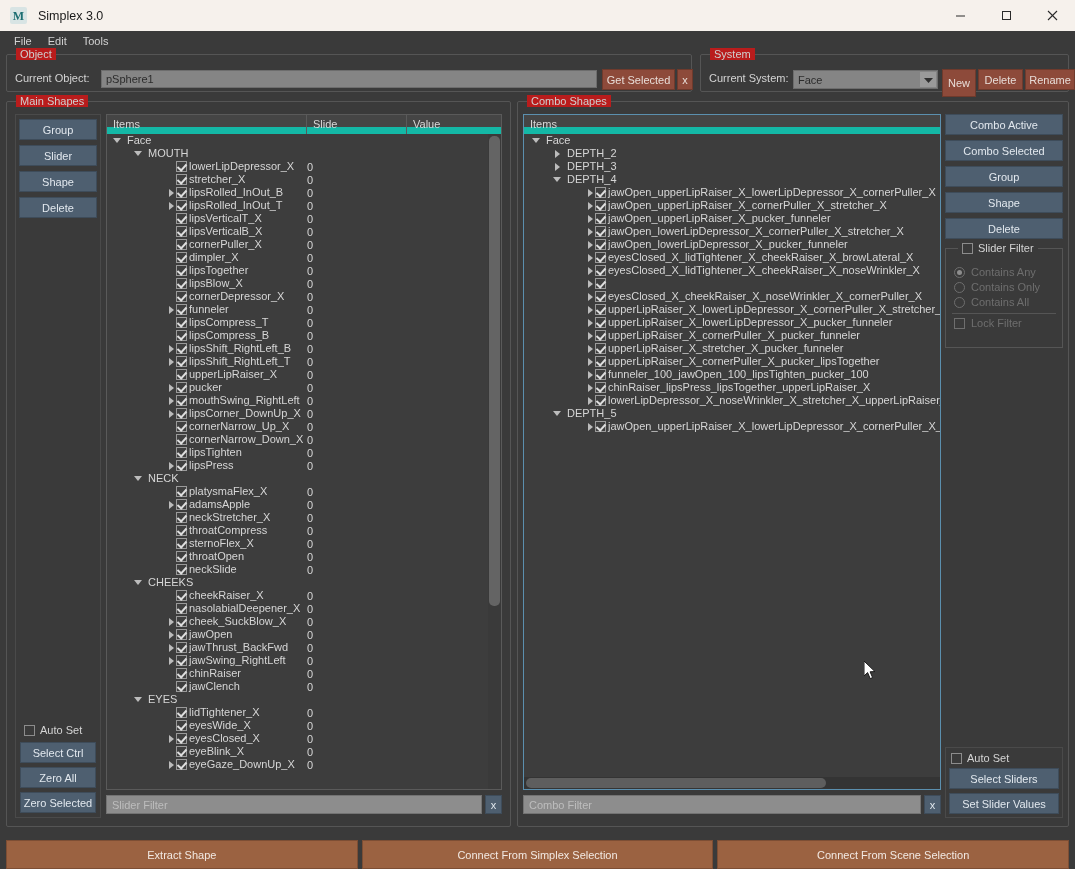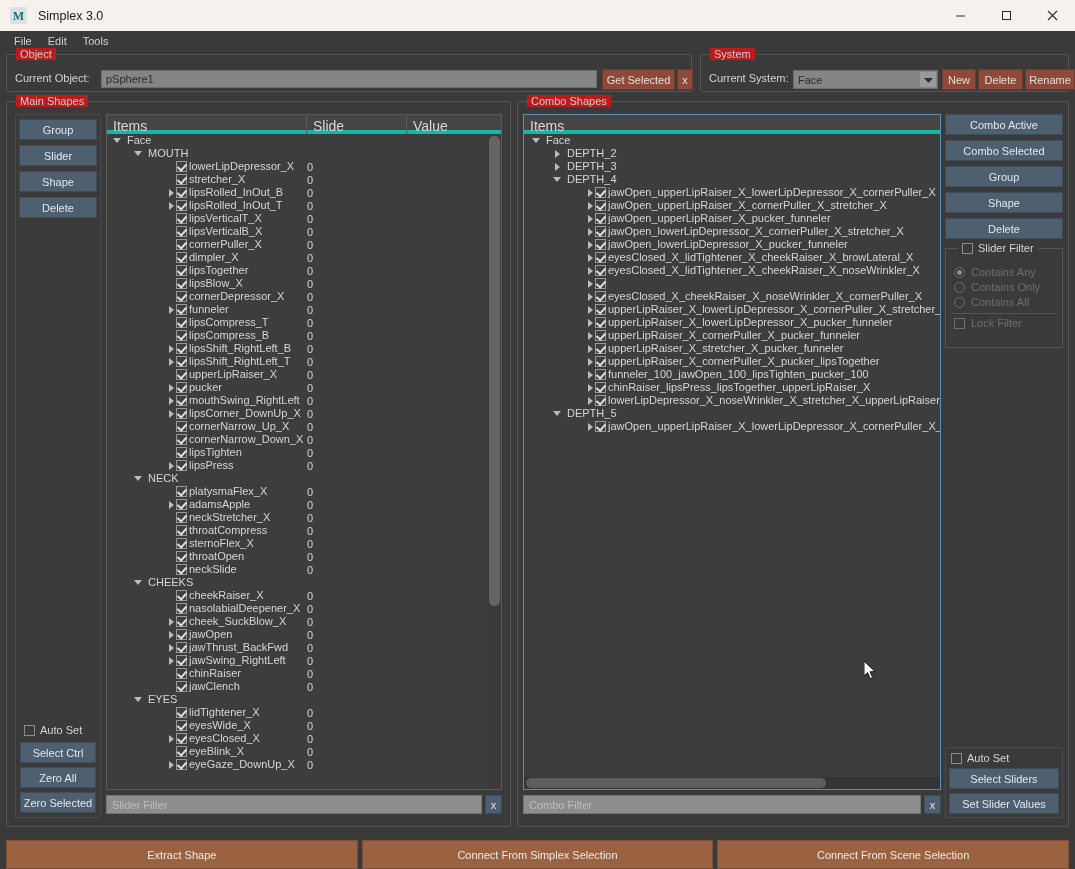--- a/index.html
+++ b/index.html
@@ -172,23 +172,23 @@
   #ms-tree-wrap {
     position: absolute;
     left: 99px; top: 12px; right: 8px; bottom: 36px;
     border: 1px solid #5a5a5a;
     background: #3d3d3d;
     overflow: hidden;
   }
   .tree-header {
     height: 19px;
     background: #454545;
-    border-bottom: 4px solid #14b8a6;
+    border-bottom: 7px solid #14b8a6;
     display: flex;
-    font-size: 14px;
+    font-size: 11px;
     color: #d8d8d8;
   }
   .th-cell {
     border-right: 1px solid #5a5a5a;
     padding: 3px 0 0 6px;
     height: 19px;
   }
   .tree-body {
     position: absolute;
     top: 19px; left: 0; right: 0; bottom: 0;
@@ -431,21 +431,21 @@
   <div class="gb-title">System</div>
   <div id="system-label">Current System:</div>
   <div id="current-system-combo">
     <span>Face</span>
     <span class="arrow">
       <svg width="9" height="6" viewBox="0 0 9 6">
           <polygon points="0,1 9,1 4.5,6" fill="#2f2f2f"></polygon>
         </svg>
     </span>
   </div>
-  <div class="rust-btn" style="position:absolute;left:241px;top:14px;width:34px;height:21px;">New</div>
+  <div class="rust-btn" style="position:absolute;left:241px;top:14px;width:34px;height:28px;">New</div>
   <div class="rust-btn" style="position:absolute;left:277px;top:14px;width:45px;height:21px;">Delete</div>
   <div class="rust-btn" style="position:absolute;left:324px;top:14px;width:50px;height:21px;">Rename</div>
 </div>
 
 <div class="groupbox" id="main-shapes-box">
   <div class="gb-title">Main Shapes</div>
 
   <div id="ms-buttons">
     <div class="slate-btn" style="margin-top:4px;">Group</div>
     <div class="slate-btn" style="margin-top:5px;">Slider</div>

